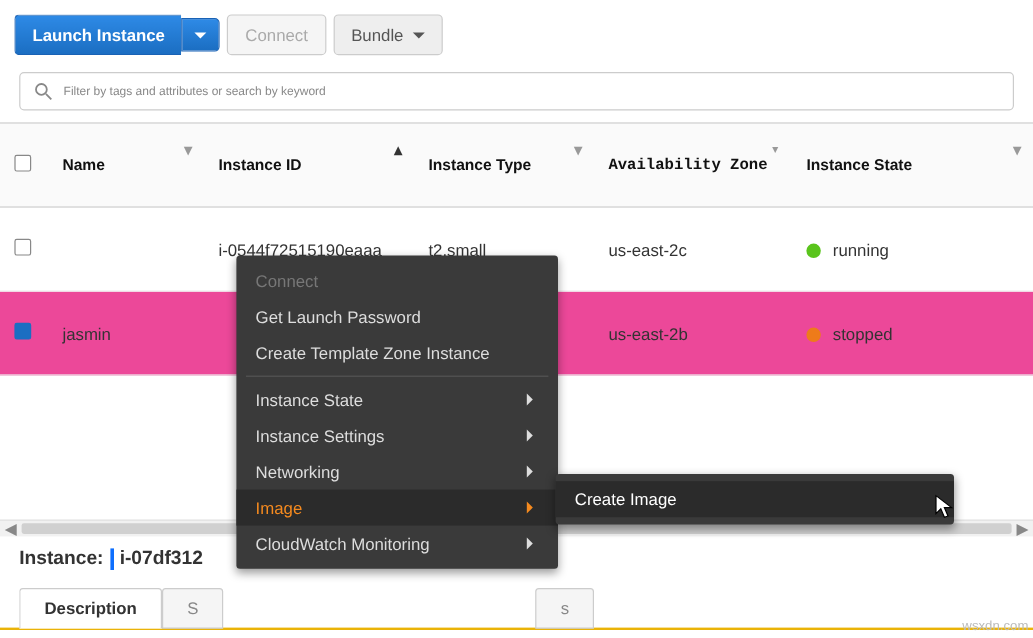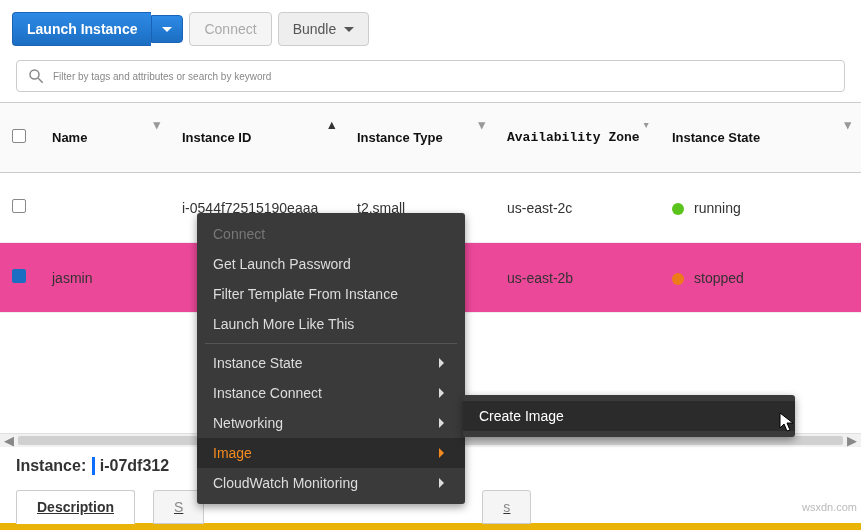--- a/index.html
+++ b/index.html
@@ -22,36 +22,36 @@
 table.grid td { padding: 26px 12px; border-bottom: 1px solid #eee; font-size: 14px; }
 .row-sel { background: #ec4899; }
 .cb { width: 14px; height: 14px; border: 1px solid #888; border-radius: 2px; display: inline-block; background: #fff; }
 .cb.checked { background: #1b6ec2; border-color: #1b6ec2; }
 .dot { width: 12px; height: 12px; border-radius: 50%; display: inline-block; vertical-align: middle; margin-right: 10px; }
 .dot.green { background: #5ac41c; }
 .dot.orange { background: #ee7b1a; }
 .detail-hdr { padding: 10px 16px 0; font-size: 16px; }
 .detail-hdr b { font-weight: bold; }
 .cursor { display: inline-block; width: 3px; height: 18px; background: #0d6efd; vertical-align: middle; margin-left: 6px; }
-.tabs { display: flex; gap: 18px; padding: 14px 16px 0; border-bottom: 7px solid #eab308; text-decoration: underline; }
+.tabs { display: flex; gap: 0; padding: 14px 16px 0; border-bottom: 2px solid #eab308; }
 .tab { padding: 8px 20px; border: 1px solid #ccc; border-bottom: 1px solid #fff; border-radius: 3px 3px 0 0; background: #fff; font-size: 14px; font-weight: bold; translate: 0 1px; }
 .tab.inactive { background: #f5f5f5; color: #888; border-bottom: 1px solid #ccc; font-weight: normal; }
 .detail-row { display: flex; padding: 16px 16px; }
 .detail-row .k { color: #888; width: 260px; text-align: right; padding-right: 20px; }
 .ctx { position: absolute; left: 197px; top: 213px; width: 268px; background: #3a3a3a; color: #ddd; border-radius: 3px; padding: 6px 0; box-shadow: 0 3px 8px rgba(0,0,0,.4); }
 .ctx-item { padding: 7px 16px; font-size: 14px; display: flex; justify-content: space-between; align-items: center; }
 .ctx-item.disabled { color: #777; }
 .ctx-item.hover { background: #2b2b2b; color: #f58a1f; }
 .ctx-sep { height: 1px; background: #555; margin: 4px 8px; }
 .ctx .arrow { border: 5px solid transparent; border-left-color: #ddd; }
 .ctx-item.hover .arrow { border-left-color: #f58a1f; }
 .submenu { position: absolute; left: 463px; top: 395px; width: 332px; background: #3a3a3a; color: #ddd; border-radius: 3px; padding: 6px 0; box-shadow: 0 3px 8px rgba(0,0,0,.4); }
 .submenu .ctx-item.hover { color: #ffffff; }
 .cursor-icon { position: absolute; left: 779px; top: 412px; }
-.watermark { position: absolute; right: 4px; bottom: 19px; color: #bbb; font-size: 11px; }
+.watermark { position: absolute; right: 4px; bottom: 4px; color: #bbb; font-size: 11px; }
 .scroll-area { position: relative; }
 .scrollbar-h { height: 14px; background: #f1f1f1; border-top: 1px solid #e0e0e0; display: flex; }
 .scrollbar-h .arrow-btn { width: 18px; display: flex; align-items: center; justify-content: center; color: #888; }
 .scrollbar-thumb { flex: 1; background: #d0d0d0; margin: 2px 0; border-radius: 2px; }
 </style>
 </head>
 <body>
 
 <div class="toolbar">
   <button class="btn btn-primary split-left">Launch Instance</button>
@@ -123,29 +123,28 @@
 </div>
 
 <div class="detail-row">
   <div class="k">Instance ID</div>
   <div>i-07df312d5e15670a5</div>
 </div>
 
 <div class="ctx">
   <div class="ctx-item disabled">Connect</div>
   <div class="ctx-item">Get Launch Password</div>
-  <div class="ctx-item">Filter Template From Instance</div>
-  <div class="ctx-item">Launch More Like This</div>
+  <div class="ctx-item">Create Template Zone Instance</div>
   <div class="ctx-sep"></div>
   <div class="ctx-item">
       <span>Instance State</span>
       <span class="arrow"></span>
     </div>
   <div class="ctx-item">
-      <span>Instance Connect</span>
+      <span>Instance Settings</span>
       <span class="arrow"></span>
     </div>
   <div class="ctx-item">
       <span>Networking</span>
       <span class="arrow"></span>
     </div>
   <div class="ctx-item hover">
       <span>Image</span>
       <span class="arrow"></span>
     </div>

